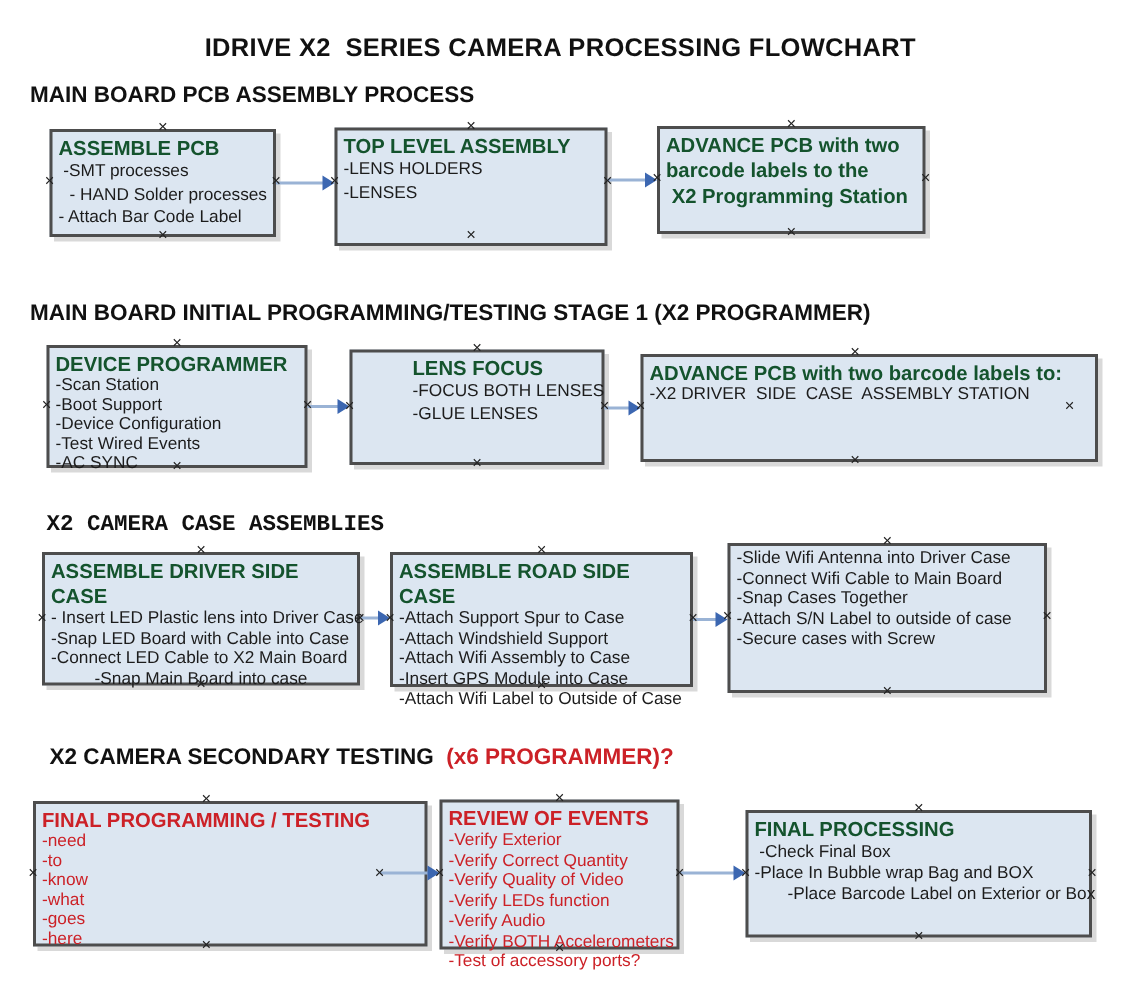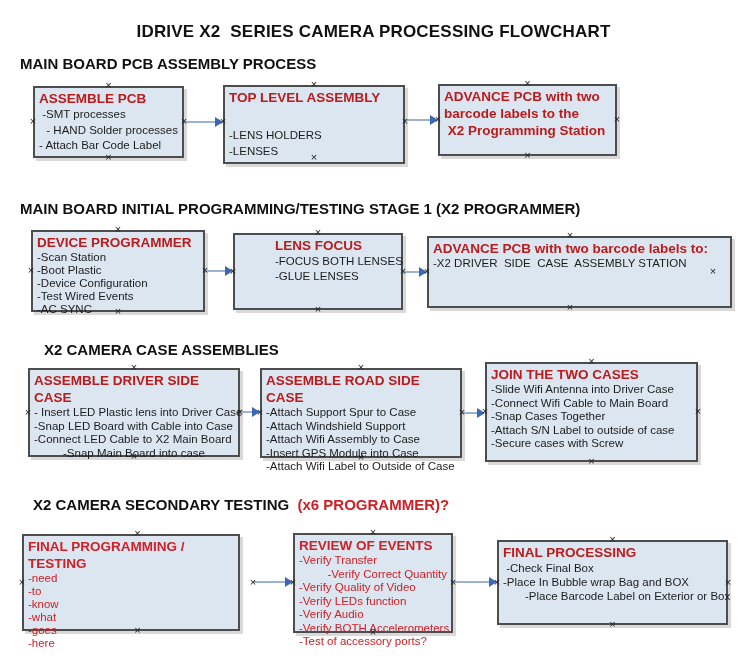--- a/index.html
+++ b/index.html
@@ -15,21 +15,21 @@
   .section-heading {
     position:absolute; font-size:15px; font-weight:bold; color:#111; white-space:pre;
   }
   .section-heading .red { color:var(--red); }
   #flowchart { position:absolute; left:0; top:0; width:747px; height:662px; }
   .flow-box {
     position:absolute; background:var(--fill); border:2px solid var(--border);
     box-shadow:3px 3px 0 #d9d9d9; box-sizing:border-box; padding:2px 4px; overflow:visible;
   }
   .box-title {
-    font-size:13.5px; font-weight:bold; line-height:17px; white-space:pre-wrap; color:#b91c1c;
+    font-size:13.5px; font-weight:bold; line-height:17px; white-space:pre-wrap; color:#14532d;
   }
   .box-item { font-size:11.5px; line-height:13.5px; white-space:pre; color:#1c1c1c; }
   .flow-box.red .box-title, .flow-box.red .box-item { color:var(--red); }
   .xmark {
     position:absolute; font-size:11px; color:#222; transform:translate(-50%,-52%);
     z-index:3; line-height:1;
   }
   .arrow-line { position:absolute; height:2px; background:var(--aline); z-index:2; }
   .arrow-head {
     position:absolute; width:0; height:0; z-index:2;
@@ -48,21 +48,21 @@
       <div class="box-item" style="line-height: 15.5px;"> -SMT processes</div>
       <div class="box-item" style="line-height: 15.5px; text-align: right;">- HAND Solder processes</div>
       <div class="box-item" style="line-height: 15.5px;">- Attach Bar Code Label</div>
     </div>
     <span class="xmark" style="left: 108.5px; top: 86px;">×</span>
     <span class="xmark" style="left: 108.5px; top: 158px;">×</span>
     <span class="xmark" style="left: 33px; top: 122px;">×</span>
     <span class="xmark" style="left: 184px; top: 122px;">×</span>
     <div class="flow-box" style="left: 223px; top: 85px; width: 182px; height: 79px;">
       <div class="box-title">TOP LEVEL ASSEMBLY</div>
-      <div class="box-item" style="line-height: 15.5px; margin-top: 22px;">-LENS HOLDERS</div>
+      <div class="box-item" style="line-height: 15.5px;">-LENS HOLDERS</div>
       <div class="box-item" style="line-height: 15.5px;">-LENSES</div>
     </div>
     <span class="xmark" style="left: 314px; top: 85px;">×</span>
     <span class="xmark" style="left: 314px; top: 158px;">×</span>
     <span class="xmark" style="left: 223px; top: 121.5px;">×</span>
     <span class="xmark" style="left: 405px; top: 121.5px;">×</span>
     <div class="flow-box" style="left: 438px; top: 84px; width: 179px; height: 72px;">
       <div class="box-title">ADVANCE PCB with two
 barcode labels to the
  X2 Programming Station</div>
@@ -72,21 +72,21 @@
     <span class="xmark" style="left: 438px; top: 120px;">×</span>
     <span class="xmark" style="left: 617px; top: 120px;">×</span>
     <div class="arrow-line" style="left: 184px; top: 121px; width: 32px;"></div>
     <div class="arrow-head" style="left: 215px; top: 117px;"></div>
     <div class="arrow-line" style="left: 405px; top: 119px; width: 26px;"></div>
     <div class="arrow-head" style="left: 430px; top: 115px;"></div>
     <div class="section-heading" style="left: 20px; top: 200px;"><span>MAIN BOARD INITIAL PROGRAMMING/TESTING STAGE 1 (X2 PROGRAMMER)</span></div>
     <div class="flow-box" style="left: 31px; top: 230px; width: 174px; height: 82px;">
       <div class="box-title">DEVICE PROGRAMMER</div>
       <div class="box-item" style="line-height: 13px;">-Scan Station</div>
-      <div class="box-item" style="line-height: 13px;">-Boot Plastic</div>
+      <div class="box-item" style="line-height: 13px;">-Boot Support</div>
       <div class="box-item" style="line-height: 13px;">-Device Configuration</div>
       <div class="box-item" style="line-height: 13px;">-Test Wired Events</div>
       <div class="box-item" style="line-height: 13px;">-AC SYNC</div>
     </div>
     <span class="xmark" style="left: 118px; top: 230px;">×</span>
     <span class="xmark" style="left: 118px; top: 312px;">×</span>
     <span class="xmark" style="left: 31px; top: 271px;">×</span>
     <span class="xmark" style="left: 205px; top: 271px;">×</span>
     <div class="flow-box" style="left: 233px; top: 233px; width: 170px; height: 77px; padding-left: 40px;">
       <div class="box-title">LENS FOCUS</div>
@@ -102,21 +102,21 @@
       <div class="box-item" style="line-height: 13.5px;">-X2 DRIVER  SIDE  CASE  ASSEMBLY STATION</div>
     </div>
     <span class="xmark" style="left: 570px; top: 236px;">×</span>
     <span class="xmark" style="left: 570px; top: 308px;">×</span>
     <span class="xmark" style="left: 427px; top: 272px;">×</span>
     <span class="xmark" style="left: 713px; top: 272px;">×</span>
     <div class="arrow-line" style="left: 205px; top: 270px; width: 21px;"></div>
     <div class="arrow-head" style="left: 225px; top: 266px;"></div>
     <div class="arrow-line" style="left: 403px; top: 271px; width: 17px;"></div>
     <div class="arrow-head" style="left: 419px; top: 267px;"></div>
-    <div class="section-heading" style="left: 44px; top: 341px;"><span>X2 CAMERA CASE ASSEMBLIES</span></div>
+    <div class="section-heading" style="left: 31px; top: 341px; font-family: Liberation Mono, monospace;"><span>X2 CAMERA CASE ASSEMBLIES</span></div>
     <div class="flow-box" style="left: 28px; top: 368px; width: 212px; height: 89px;">
       <div class="box-title">ASSEMBLE DRIVER SIDE CASE</div>
       <div class="box-item" style="line-height: 13.5px;">- Insert LED Plastic lens into Driver Case</div>
       <div class="box-item" style="line-height: 13.5px;">-Snap LED Board with Cable into Case</div>
       <div class="box-item" style="line-height: 13.5px;">-Connect LED Cable to X2 Main Board</div>
       <div class="box-item" style="line-height: 13.5px; text-align: center;">-Snap Main Board into case</div>
     </div>
     <span class="xmark" style="left: 134px; top: 368px;">×</span>
     <span class="xmark" style="left: 134px; top: 457px;">×</span>
     <span class="xmark" style="left: 28px; top: 412.5px;">×</span>
@@ -127,53 +127,52 @@
       <div class="box-item" style="line-height: 13.5px;">-Attach Windshield Support</div>
       <div class="box-item" style="line-height: 13.5px;">-Attach Wifi Assembly to Case</div>
       <div class="box-item" style="line-height: 13.5px;">-Insert GPS Module into Case</div>
       <div class="box-item" style="line-height: 13.5px;">-Attach Wifi Label to Outside of Case</div>
     </div>
     <span class="xmark" style="left: 361px; top: 368px;">×</span>
     <span class="xmark" style="left: 361px; top: 458px;">×</span>
     <span class="xmark" style="left: 260px; top: 413px;">×</span>
     <span class="xmark" style="left: 462px; top: 413px;">×</span>
     <div class="flow-box" style="left: 485px; top: 362px; width: 213px; height: 100px;">
-      <div class="box-title">JOIN THE TWO CASES</div>
       <div class="box-item" style="line-height: 13.5px;">-Slide Wifi Antenna into Driver Case</div>
       <div class="box-item" style="line-height: 13.5px;">-Connect Wifi Cable to Main Board</div>
       <div class="box-item" style="line-height: 13.5px;">-Snap Cases Together</div>
       <div class="box-item" style="line-height: 13.5px;">-Attach S/N Label to outside of case</div>
       <div class="box-item" style="line-height: 13.5px;">-Secure cases with Screw</div>
     </div>
     <span class="xmark" style="left: 591.5px; top: 362px;">×</span>
     <span class="xmark" style="left: 591.5px; top: 462px;">×</span>
     <span class="xmark" style="left: 485px; top: 412px;">×</span>
     <span class="xmark" style="left: 698px; top: 412px;">×</span>
     <div class="arrow-line" style="left: 240px; top: 411px; width: 13px;"></div>
     <div class="arrow-head" style="left: 252px; top: 407px;"></div>
     <div class="arrow-line" style="left: 462px; top: 412px; width: 16px;"></div>
     <div class="arrow-head" style="left: 477px; top: 408px;"></div>
     <div class="section-heading" style="left: 33px; top: 496px;"><span>X2 CAMERA SECONDARY TESTING  </span><span class="red">(x6 PROGRAMMER)?</span></div>
-    <div class="flow-box red" style="left: 22px; top: 534px; width: 218px; height: 97px;">
+    <div class="flow-box red" style="left: 22px; top: 534px; width: 263px; height: 97px;">
       <div class="box-title">FINAL PROGRAMMING / TESTING</div>
       <div class="box-item" style="line-height: 13px;">-need</div>
       <div class="box-item" style="line-height: 13px;">-to</div>
       <div class="box-item" style="line-height: 13px;">-know</div>
       <div class="box-item" style="line-height: 13px;">-what</div>
       <div class="box-item" style="line-height: 13px;">-goes</div>
       <div class="box-item" style="line-height: 13px;">-here</div>
     </div>
     <span class="xmark" style="left: 137.5px; top: 534px;">×</span>
     <span class="xmark" style="left: 137.5px; top: 631px;">×</span>
     <span class="xmark" style="left: 22px; top: 582.5px;">×</span>
     <span class="xmark" style="left: 253px; top: 582.5px;">×</span>
     <div class="flow-box red" style="left: 293px; top: 533px; width: 160px; height: 100px;">
       <div class="box-title">REVIEW OF EVENTS</div>
-      <div class="box-item" style="line-height: 13.5px;">-Verify Transfer</div>
-      <div class="box-item" style="line-height: 13.5px; text-align: right;">-Verify Correct Quantity</div>
+      <div class="box-item" style="line-height: 13.5px;">-Verify Exterior</div>
+      <div class="box-item" style="line-height: 13.5px;">-Verify Correct Quantity</div>
       <div class="box-item" style="line-height: 13.5px;">-Verify Quality of Video</div>
       <div class="box-item" style="line-height: 13.5px;">-Verify LEDs function</div>
       <div class="box-item" style="line-height: 13.5px;">-Verify Audio</div>
       <div class="box-item" style="line-height: 13.5px;">-Verify BOTH Accelerometers</div>
       <div class="box-item" style="line-height: 13.5px;">-Test of accessory ports?</div>
     </div>
     <span class="xmark" style="left: 373px; top: 533px;">×</span>
     <span class="xmark" style="left: 373px; top: 633px;">×</span>
     <span class="xmark" style="left: 293px; top: 583px;">×</span>
     <span class="xmark" style="left: 453px; top: 583px;">×</span>

